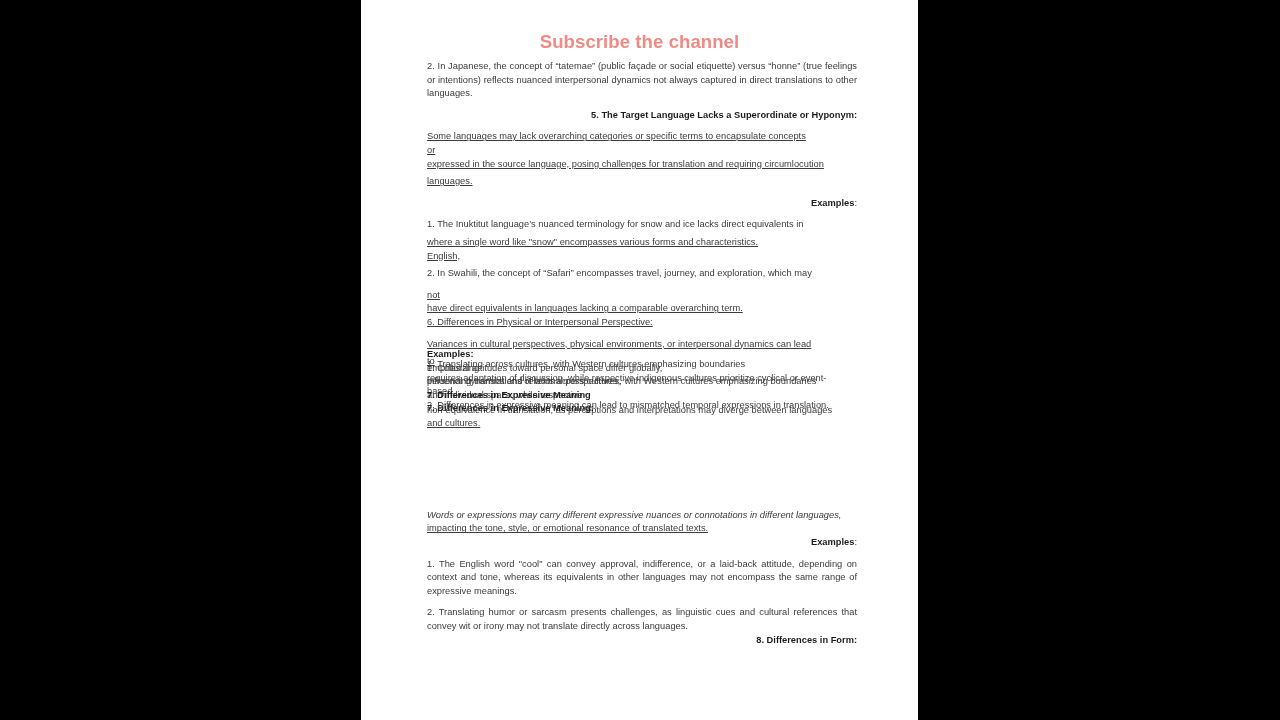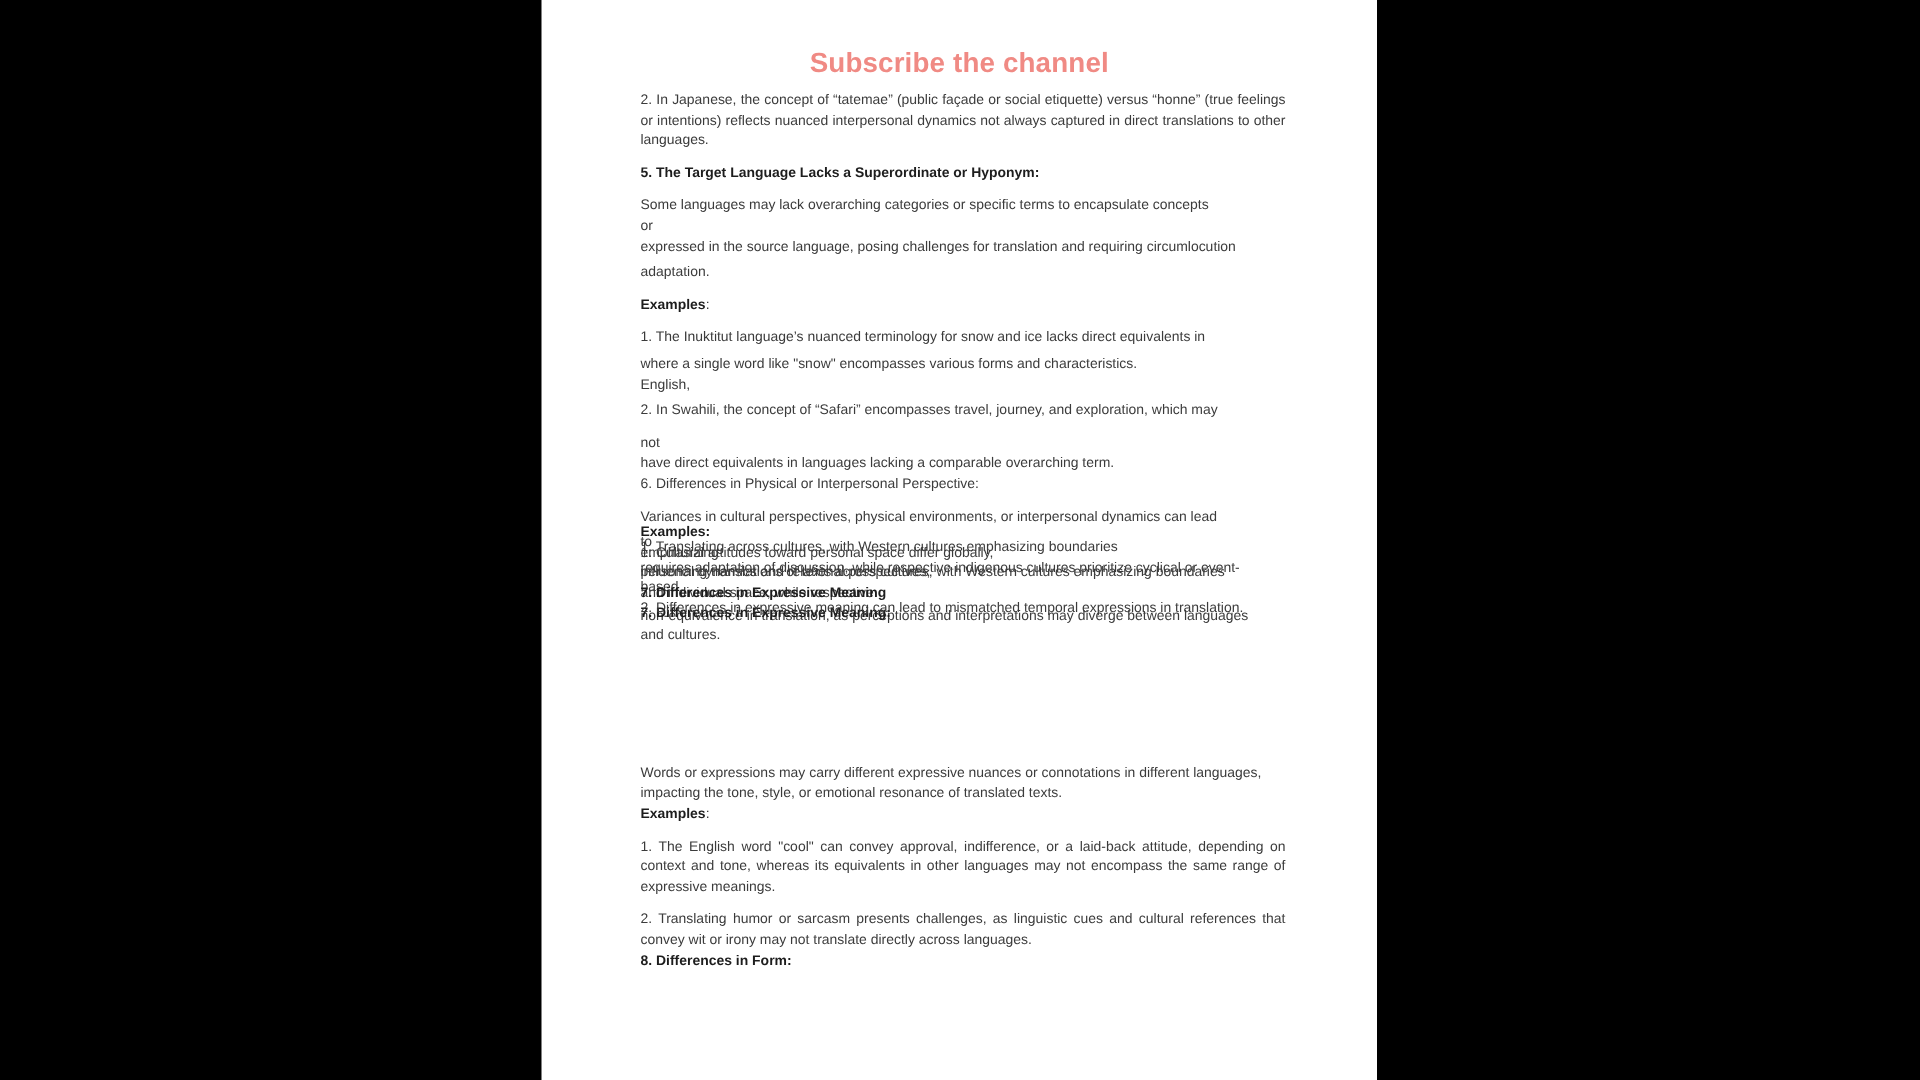--- a/index.html
+++ b/index.html
@@ -25,23 +25,23 @@
   #content {
     position:absolute; left:66px; top:60px; width:430px;
   }
 
   .p {
     font-size:9.3px; line-height:13.6px; color:#3b3b3b;
     margin-bottom:8px; text-align:justify;
   }
   .p.nj { text-align:left; }
   .tight { margin-bottom:0; }
-  .b { font-weight:bold; color:#1d1d1d; font-size:9.3px; line-height:13.6px; margin-bottom:8px; }
+  .b { font-weight:bold; color:#1d1d1d; font-size:9.3px; line-height:13.6px; margin-bottom:8px;text-align:right; }
   .b.tight { margin-bottom:0; }
-  .plain { font-size:9.3px; line-height:13.6px; color:#3b3b3b; margin-bottom:0; text-align:left; }
+  .plain { font-size:9.3px; line-height:13.6px; color:#3b3b3b; margin-bottom:0; text-align:left;text-decoration:underline; }
   .gap { height:8px; }
   .gap-sm { height:4px; }
 
   
   #overlap {
     position:absolute; left:66px; top:348px; width:430px; height:80px;
   }
   #overlap .layer { position:absolute; left:0; top:0; width:430px; }
   .ol-line { font-size:9.3px; line-height:13.6px; color:#3b3b3b; text-align:justify; }
   .ol-line.nj { text-align:left; }
@@ -68,21 +68,21 @@
     <div id="content">
 
       <div class="p">2. In Japanese, the concept of “tatemae” (public façade or social etiquette) versus “honne” (true feelings or intentions) reflects nuanced interpersonal dynamics not always captured in direct translations to other languages.</div>
 
       <div class="b">5. The Target Language Lacks a Superordinate or Hyponym:</div>
 
       <div class="plain">Some languages may lack overarching categories or specific terms to encapsulate concepts</div>
       <div class="plain">or</div>
       <div class="plain">expressed in the source language, posing challenges for translation and requiring circumlocution</div>
       <div class="gap-sm"></div>
-      <div class="plain">adaptation.</div>
+      <div class="plain">languages.</div>
 
       <div class="gap"></div>
       <div class="b tight"><span>Examples</span><span style="font-weight:normal;color:#3b3b3b;">:</span></div>
 
       <div class="gap"></div>
       <div class="p nj tight" style="text-align:justify;">1. The Inuktitut language’s nuanced terminology for snow and ice lacks direct equivalents in</div>
       <div class="gap-sm"></div>
       <div class="plain">where a single word like "snow" encompasses various forms and characteristics.</div>
       <div class="plain">English,</div>
 
@@ -95,21 +95,21 @@
 
       <div class="gap"></div>
       <div class="plain">Variances in cultural perspectives, physical environments, or interpersonal dynamics can lead</div>
       <div class="gap-sm"></div>
       <div class="plain">to</div>
       <div class="p tight" style="text-align:justify;margin-top:35px;">non-equivalence in translation, as perceptions and interpretations may diverge between languages</div>
       <div class="plain">and cultures.</div>
 
       <div style="height:78px;"></div>
 
-      <div class="p tight" style="text-align:justify;">Words or expressions may carry different expressive nuances or connotations in different languages,</div>
+      <div class="p tight" style="text-align:justify;font-style:italic;">Words or expressions may carry different expressive nuances or connotations in different languages,</div>
       <div class="plain">impacting the tone, style, or emotional resonance of translated texts.</div>
       <div class="b tight"><span>Examples</span><span style="font-weight:normal;color:#3b3b3b;">:</span></div>
 
       <div class="gap"></div>
       <div class="p" style="text-align:justify;">1. The English word "cool" can convey approval, indifference, or a laid-back attitude, depending on context and tone, whereas its equivalents in other languages may not encompass the same range of expressive meanings.</div>
 
       <div class="p tight" style="text-align:justify;">2. Translating humor or sarcasm presents challenges, as linguistic cues and cultural references that convey wit or irony may not translate directly across languages.</div>
       <div class="b tight">8. Differences in Form:</div>
 
     </div>

